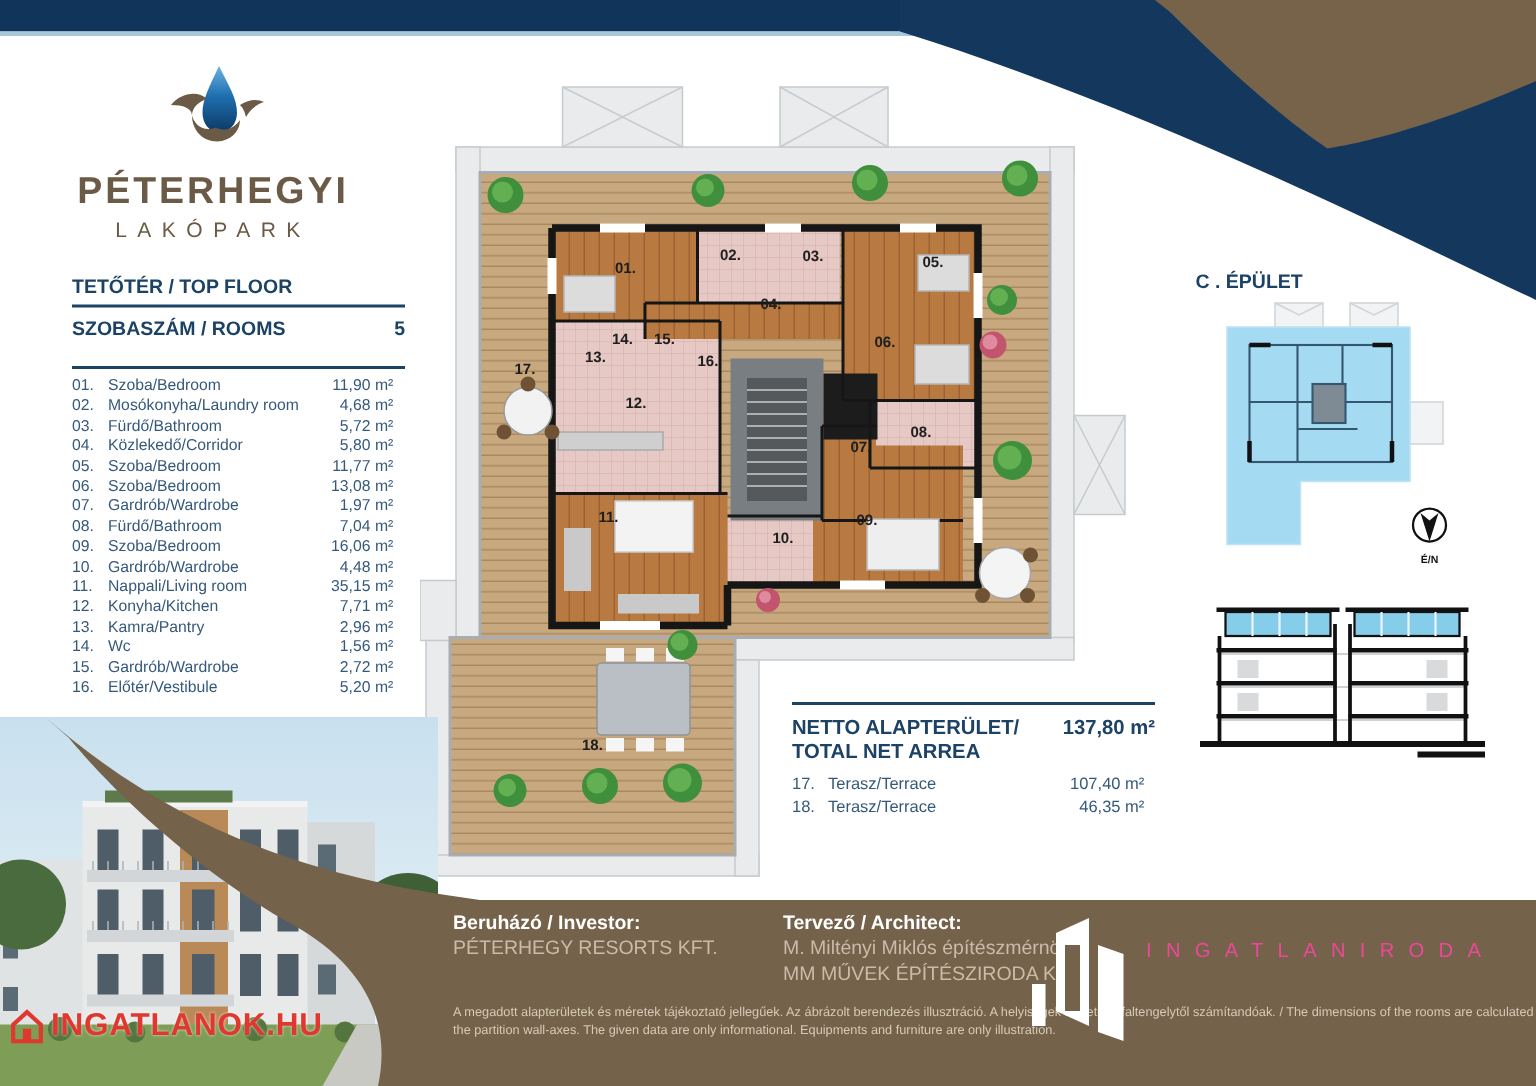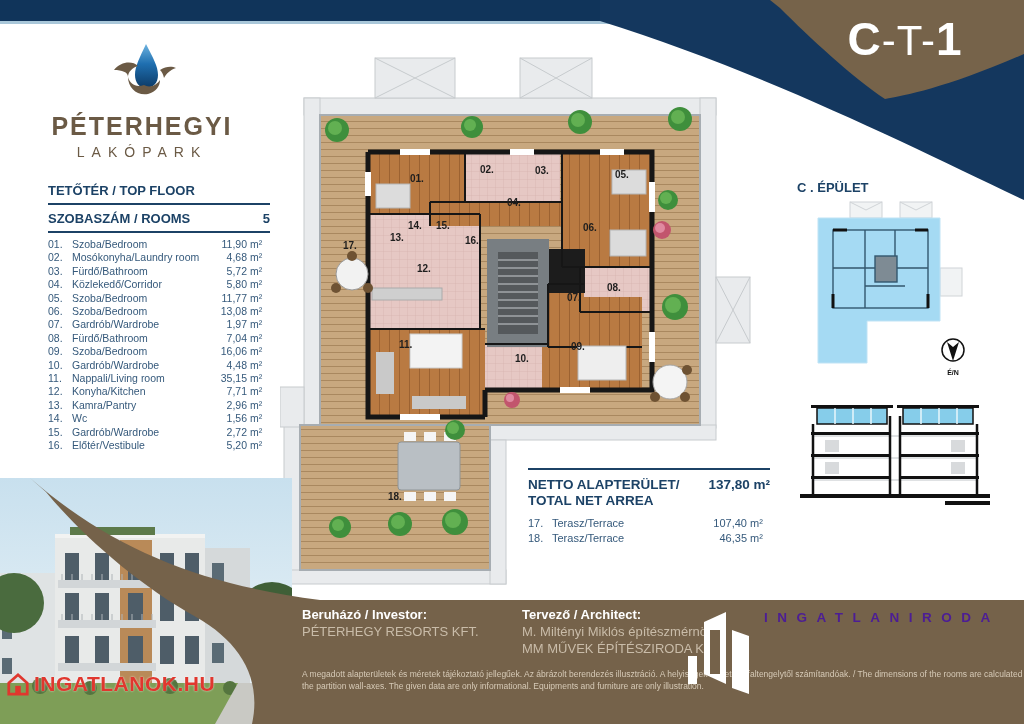--- a/index.html
+++ b/index.html
@@ -15,21 +15,21 @@
   .unit-code .b{font-weight:700;}
   .unit-code .l{font-weight:300;font-size:42px;}
   
   .logo{position:absolute;left:42px;top:42px;width:200px;text-align:center;color:#6b5a45;}
   .logo-title{font-size:25px;font-weight:700;letter-spacing:2px;margin-top:4px;}
   .logo-sub{font-size:14px;font-weight:400;letter-spacing:7px;margin-top:3px;}
   
   .room-table{position:absolute;left:48px;top:183px;width:222px;color:#35597b;}
   .tbl-title{font-size:13px;font-weight:700;color:#1c4266;padding-bottom:5px;border-bottom:2px solid #1c4266;}
   .tbl-head{display:flex;justify-content:space-between;font-size:13px;font-weight:700;color:#1c4266;
-            padding:6px 0 5px 0;border-bottom:2px solid #1c4266;margin-bottom:5px;}
+            padding:6px 0 18px 0;border-bottom:2px solid #1c4266;margin-bottom:5px;}
   .trow{display:flex;font-size:10.5px;line-height:13.4px;}
   .tnum{width:24px;}
   .tname{flex:1;}
   .tarea{width:46px;text-align:right;}
   .tunit{width:20px;padding-left:3px;}
   
   .net-block{position:absolute;left:528px;top:468px;width:242px;color:#35597b;}
   .net-head{border-top:2px solid #1c4266;padding-top:7px;display:flex;font-size:13.5px;font-weight:700;color:#1c4266;}
   .net-labels{flex:1;line-height:16px;}
   .net-value{white-space:nowrap;}
@@ -52,35 +52,34 @@
   .brown-svg{position:absolute;left:0;top:0;z-index:4;pointer-events:none;}
   .footer-texts{position:absolute;left:0;top:0;width:1024px;height:716px;z-index:5;pointer-events:none;}
   .inv-block{position:absolute;left:302px;top:606px;}
   .arch-block{position:absolute;left:522px;top:606px;}
   .f-label{color:#ffffff;font-size:13px;font-weight:700;line-height:17px;}
   .f-value{color:#c9bca9;font-size:13px;line-height:17px;}
   .disclaimer{position:absolute;left:302px;top:669px;color:#d6cab7;font-size:8.5px;line-height:11.5px;white-space:nowrap;}
   .brand{position:absolute;left:688px;top:610px;display:flex;align-items:flex-start;}
   .brand-text{margin-left:14px;}
   .brand-name{color:#ffffff;font-size:40px;font-weight:700;letter-spacing:7px;line-height:44px;}
-  .brand-sub{color:#4c1d95;font-size:13.5px;font-weight:700;letter-spacing:9.5px;margin-top:0;}
+  .brand-sub{color:#ec4899;font-size:13.5px;font-weight:400;letter-spacing:9.5px;margin-top:16px;}
 </style>
 </head>
 <body>
 
 <div class="page">
 
   <div class="topbar"></div>
   <div class="topline"></div>
 
   <svg class="corner-svg" width="440" height="230" viewBox="0 0 440 230">
     <path d="M16,0 L440,0 L440,200 C330,148 180,72 16,21 Z" fill="#14375e"></path>
     <path d="M186,0 L440,0 L440,54 C365,87 320,96 301,99 C268,77 226,38 196,8 Z" fill="#76634a"></path>
   </svg>
-  <div class="unit-code"><span class="b">C</span><span class="l">-T-</span><span class="b">1</span></div>
 
   <div class="logo">
     <svg width="72" height="62" viewBox="0 0 72 62">
       <defs>
         <linearGradient id="dropg" x1="0" y1="0" x2="0" y2="1">
           <stop offset="0" stop-color="#6db3e0"></stop>
             <stop offset="0.45" stop-color="#1f6fb0"></stop>
             <stop offset="1" stop-color="#0c3a66"></stop>
         </linearGradient>
       </defs>

